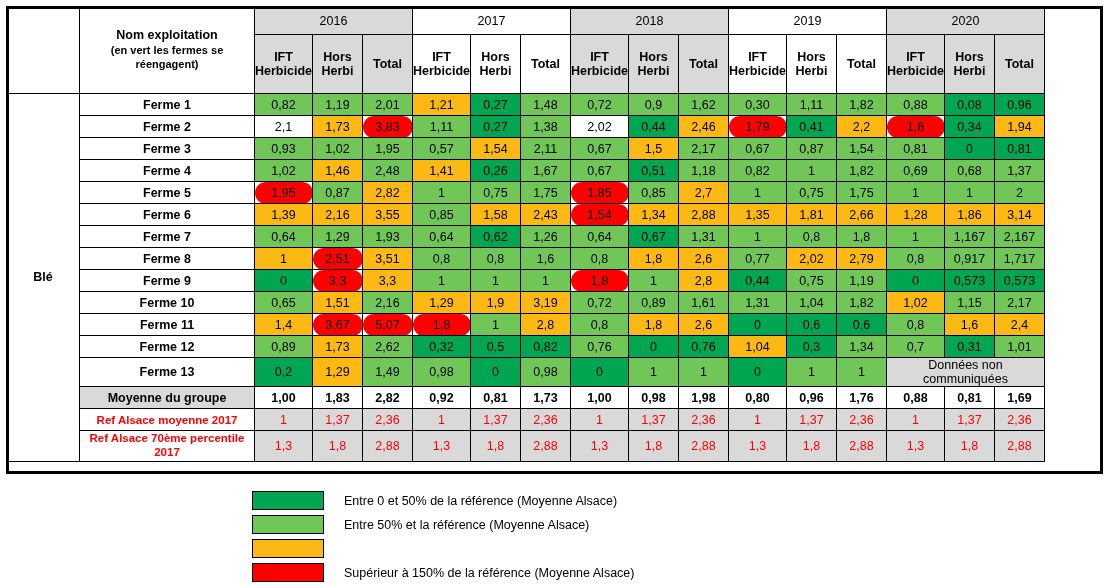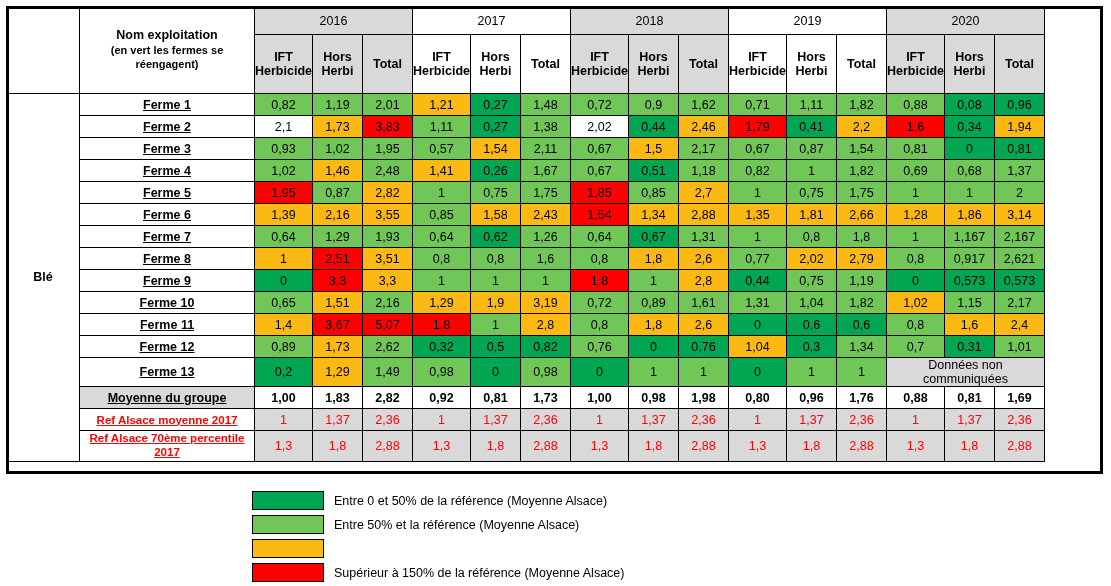--- a/index.html
+++ b/index.html
@@ -15,47 +15,47 @@
   .yearhead{font-size:19px;font-weight:normal;height:27px;background:#ffffff;}
   .yearhead.shade{background:#d9d9d9;}
   .blank{background:#ffffff;border-left:none !important;border-top:none !important;}
 
   .subhead{height:58px;font-size:11.5px;font-weight:bold;line-height:1.15;background:#ffffff;}
   .subhead.shade{background:#d9d9d9;}
 
   .namehead{font-size:13px;font-weight:bold;line-height:1.25;padding:2px 4px;}
   .namehead .sub{font-size:11px;font-weight:bold;}
 
-  .rowlabel{font-size:12.5px;font-weight:bold;text-align:left;padding-left:5px;height:21px;text-decoration:underline;}
+  .rowlabel{font-size:12.5px;font-weight:bold;text-align:left;padding-left:5px;height:21px;}
   .cell{height:21px;font-size:12.5px;}
 
   .g-dark{background:#00a651;}
   .g-light{background:#71c658;}
   .g-orange{background:#fdb913;}
-  .g-red{background:#ff0000;}
+  .g-red{background:#ff0000;border-radius:11px;}
   .g-none{background:#ffffff;}
 
   .side{width:72px;text-align:center;vertical-align:middle;font-size:27px;font-weight:bold;}
 
   .avg td{font-weight:bold;}
   .avg .rowlabel{background:#d9d9d9;}
   .avg .cell{background:#ffffff;}
 
   .refrow td{color:#ff0000;}
   .refrow .rowlabel{color:#ff0000;font-weight:bold;font-size:11.5px;margin-top:18px;}
   .refrow2 .rowlabel{font-size:11.5px;line-height:1.2;padding:1px 4px;}
   .refrow .cell{background:#d9d9d9;}
 
   .nodata{font-size:11px;background:#d9d9d9;}
 
   
   .legend{position:absolute;left:252px;top:489px;}
   .legend .lrow{display:flex;align-items:center;height:23px;margin-bottom:1px;}
   .legend .sw{width:72px;height:19px;border:1px solid #000;box-sizing:border-box;}
-  .legend .ltext{margin-left:10px;font-size:12.5px;}
+  .legend .ltext{margin-left:20px;font-size:12.5px;}
 </style>
 </head>
 <body>
 
 <div class="wrap">
   <table class="grid" id="main-table">
       <colgroup>
         <col style="width:72px">
         <col style="width:175px">
         <col style="width:58px">
@@ -109,21 +109,21 @@
           <td class="rowlabel">Ferme 1</td>
           <td class="cell g-light">0,82</td>
           <td class="cell g-light">1,19</td>
           <td class="cell g-light">2,01</td>
           <td class="cell g-orange">1,21</td>
           <td class="cell g-dark">0,27</td>
           <td class="cell g-light">1,48</td>
           <td class="cell g-light">0,72</td>
           <td class="cell g-light">0,9</td>
           <td class="cell g-light">1,62</td>
-          <td class="cell g-light">0,71</td>
+          <td class="cell g-light">0,30</td>
           <td class="cell g-light">1,11</td>
           <td class="cell g-light">1,82</td>
           <td class="cell g-light">0,88</td>
           <td class="cell g-dark">0,08</td>
           <td class="cell g-dark">0,96</td>
         </tr>
         <tr>
           <td class="rowlabel">Ferme 2</td>
           <td class="cell g-none">2,1</td>
           <td class="cell g-orange">1,73</td>
@@ -240,21 +240,21 @@
           <td class="cell g-light">0,8</td>
           <td class="cell g-light">1,6</td>
           <td class="cell g-light">0,8</td>
           <td class="cell g-orange">1,8</td>
           <td class="cell g-orange">2,6</td>
           <td class="cell g-light">0,77</td>
           <td class="cell g-orange">2,02</td>
           <td class="cell g-orange">2,79</td>
           <td class="cell g-light">0,8</td>
           <td class="cell g-light">0,917</td>
-          <td class="cell g-light">2,621</td>
+          <td class="cell g-light">1,717</td>
         </tr>
         <tr>
           <td class="rowlabel">Ferme 9</td>
           <td class="cell g-dark">0</td>
           <td class="cell g-red">3,3</td>
           <td class="cell g-orange">3,3</td>
           <td class="cell g-light">1</td>
           <td class="cell g-light">1</td>
           <td class="cell g-light">1</td>
           <td class="cell g-red">1,8</td>

